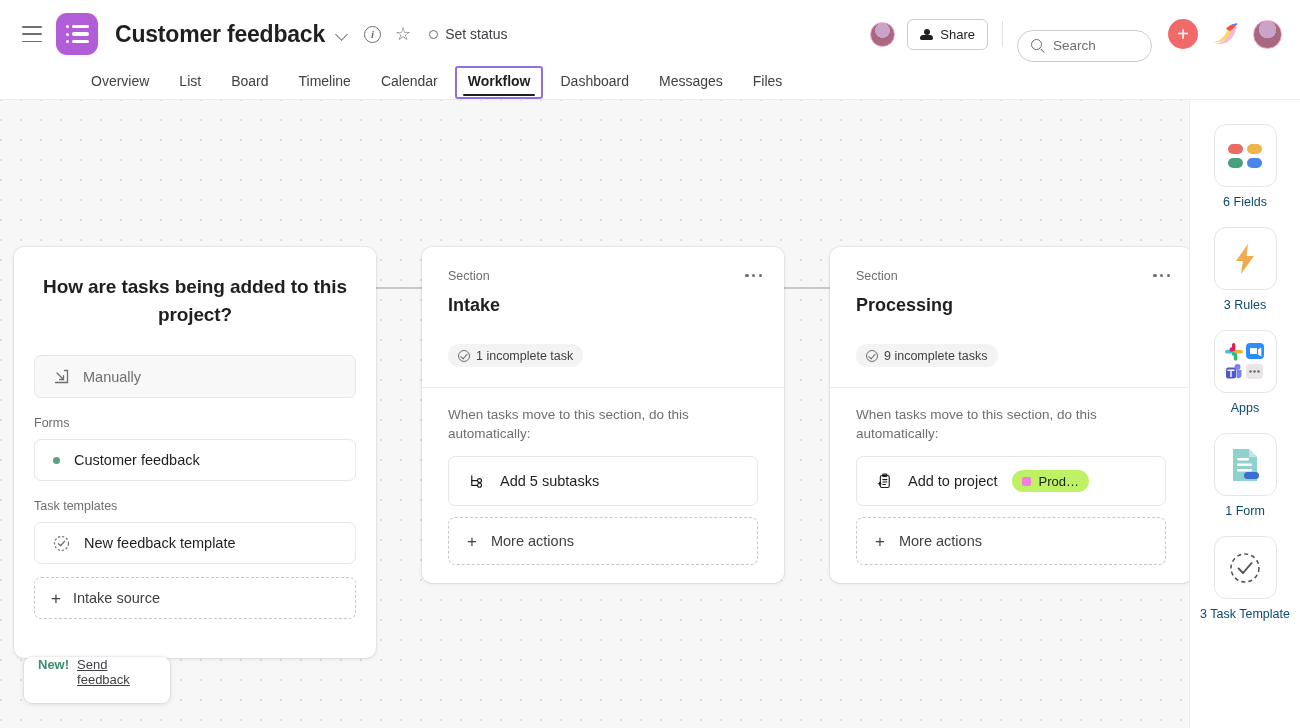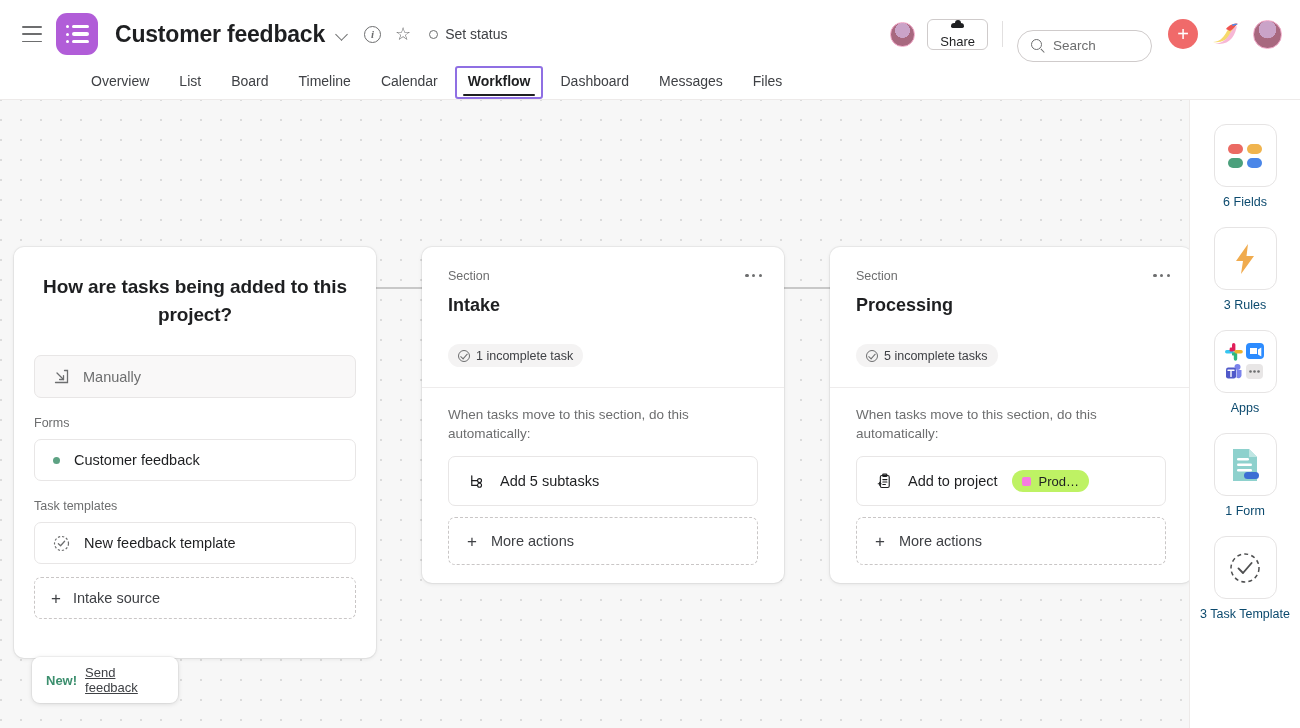--- a/index.html
+++ b/index.html
@@ -66,21 +66,21 @@
     width: 25px; height: 25px; border-radius: 50%;
     background: radial-gradient(circle at 50% 32%, #caa3c8 0 38%, #a8687f 39% 100%);
     border: 1.5px solid #f1a8c8;
     flex-shrink: 0;
   }
   .avatar.big { width: 29px; height: 29px; }
   .share-btn {
     margin-left: 12px; height: 31px; padding: 0 12px;
     border: 1px solid #cfcbcb; border-radius: 6px; background: #fff;
     display: flex; align-items: center; gap: 6px;
-    font-size: 13px; color: #1e1f21; cursor: pointer; flex-direction: column;
+    font-size: 13px; color: #1e1f21; cursor: pointer;
   }
   .people-icon { width: 14px; height: 11px; position: relative; }
   .people-icon::before, .people-icon::after {
     content: ""; position: absolute; background: #1e1f21;
   }
   .people-icon::before { width: 6px; height: 6px; border-radius: 50%; left: 4px; top: 0; }
   .people-icon::after { width: 13px; height: 5px; border-radius: 4px 4px 2px 2px; left: 0px; bottom: 0; }
   .vdiv { width: 1px; height: 26px; background: #e2e0e0; margin: 0 14px; }
   .searchbox {
     width: 135px; height: 32px; border: 1px solid #cfcbcb; border-radius: 18px;
@@ -210,24 +210,24 @@
     font-size: 13px; color: #1e1f21;
   }
   .chip-swatch { width: 9px; height: 9px; border-radius: 2px; background: #f77ce0; flex-shrink: 0; }
   .more-box {
     margin-top: 11px; height: 48px; border: 1.5px dashed #c9c6c6; border-radius: 7px;
     display: flex; align-items: center; gap: 14px; padding: 0 18px; cursor: pointer;
   }
 
   
   .feedback-toast {
-    position: absolute; left: 32px; top: 657px; width: 146px; height: 46px;
+    position: absolute; left: 24px; top: 657px; width: 146px; height: 46px;
     background: #fff; border-radius: 8px;
     box-shadow: 0 1px 5px rgba(0,0,0,0.13), 0 0 0 1px rgba(0,0,0,0.04);
-    display: flex; align-items: center; gap: 8px; padding: 0 14px;
+    display: flex; align-items: flex-start; gap: 8px; padding: 0 14px;
   }
   .new-badge { font-size: 13px; color: #3c8f6e; font-weight: bold; }
   .feedback-link { font-size: 13px; color: #3f4145; text-decoration: underline; cursor: pointer; }
 
   
   .rightbar {
     position: absolute; left: 1189px; top: 100px; width: 111px; height: 628px;
     background: #ffffff; border-left: 1px solid #edeae9;
     display: flex; flex-direction: column; align-items: center;
     padding-top: 24px; gap: 16px;
@@ -395,21 +395,21 @@
       </div>
     </div>
   </div>
 
   <div class="card sec-card sec-processing" style="top:147px;">
     <div class="sec-head">
       <div class="sec-kicker">Section</div>
       <div class="sec-name">Processing</div>
       <div class="sec-pill">
         <span class="check-circ"></span>
-        <span>5 incomplete tasks</span>
+        <span>9 incomplete tasks</span>
       </div>
       <div class="kebab">
           <i></i>
           <i></i>
           <i></i>
         </div>
     </div>
     <div class="sec-divider"></div>
     <div class="sec-body">
       <div class="sec-hint">When tasks move to this section, do this automatically:</div>

